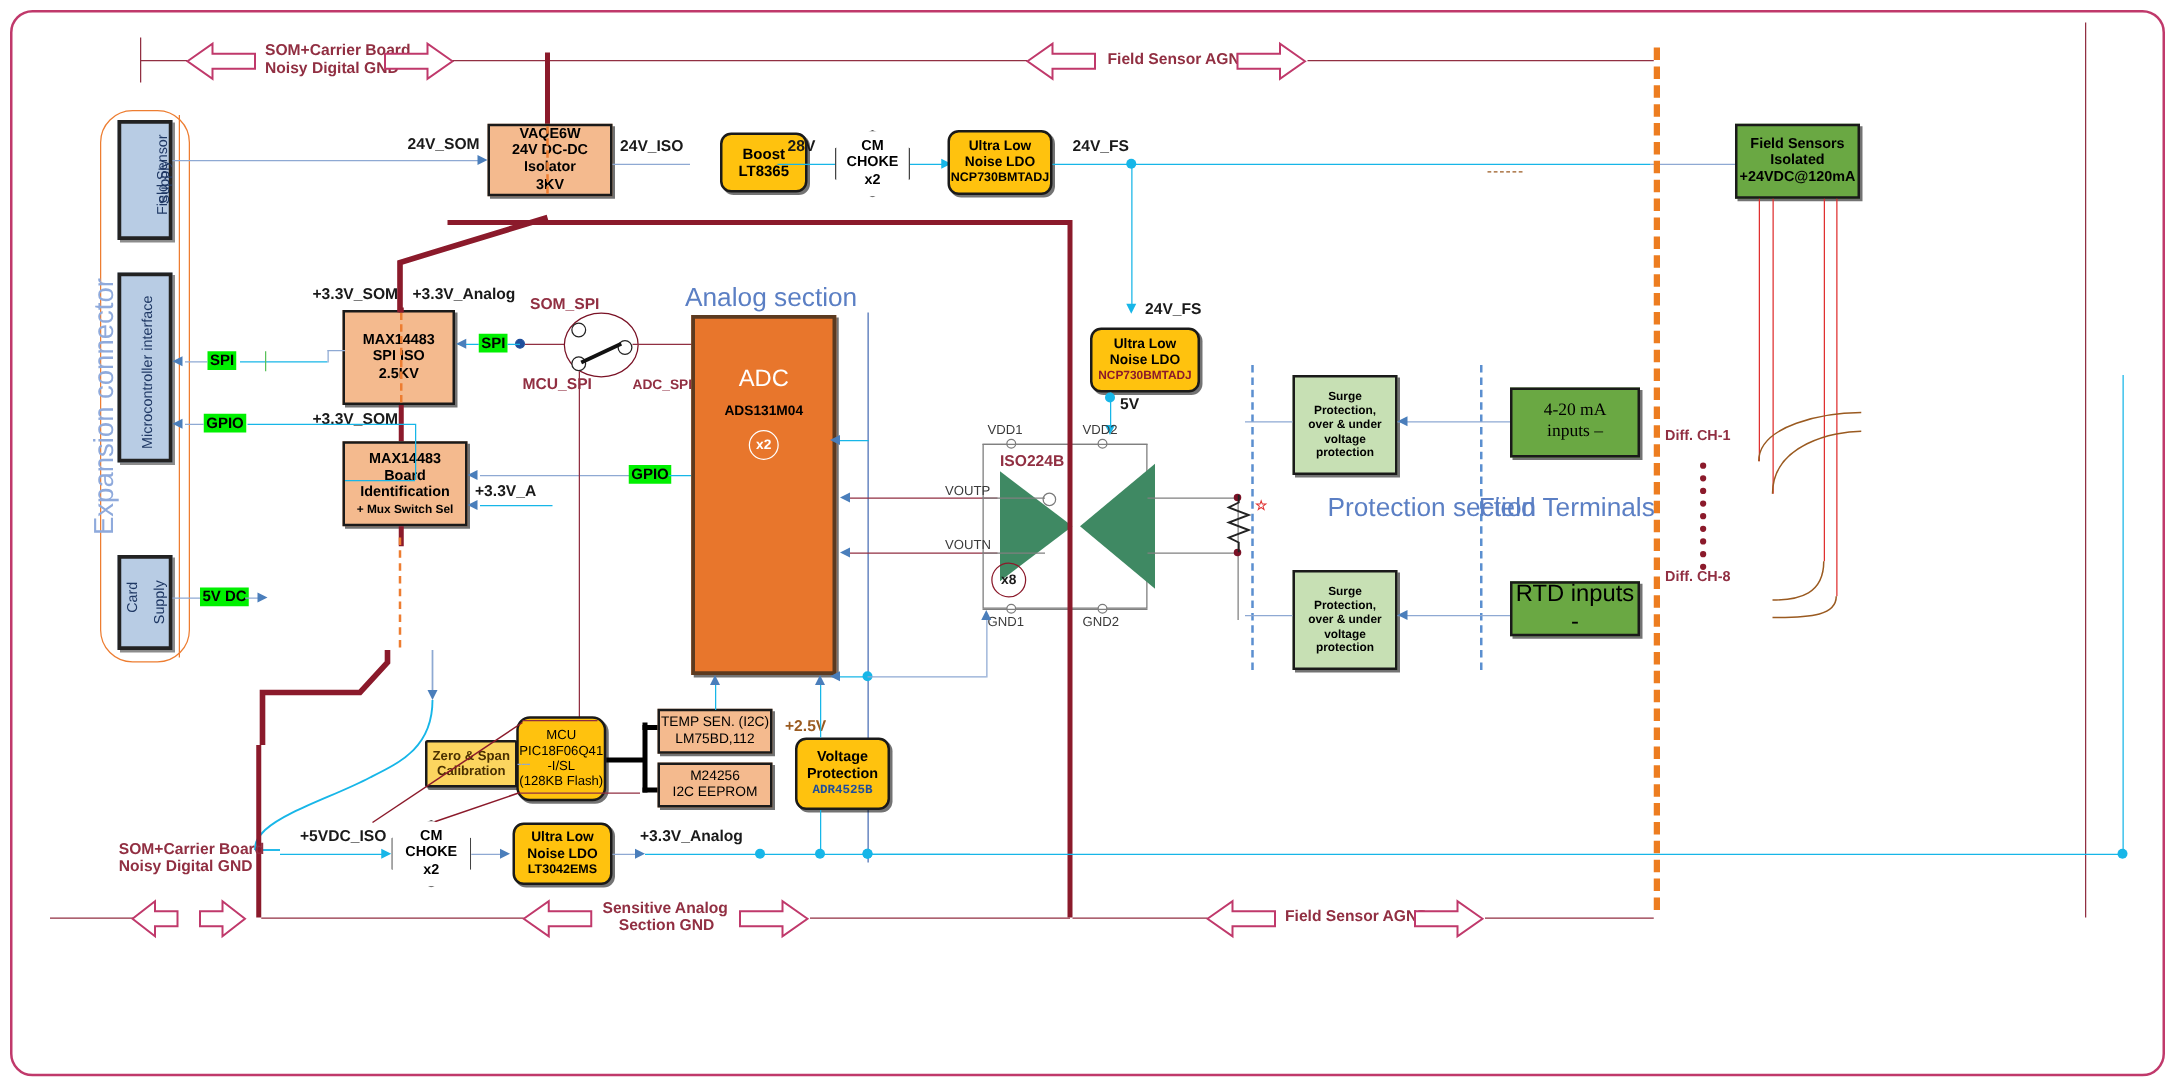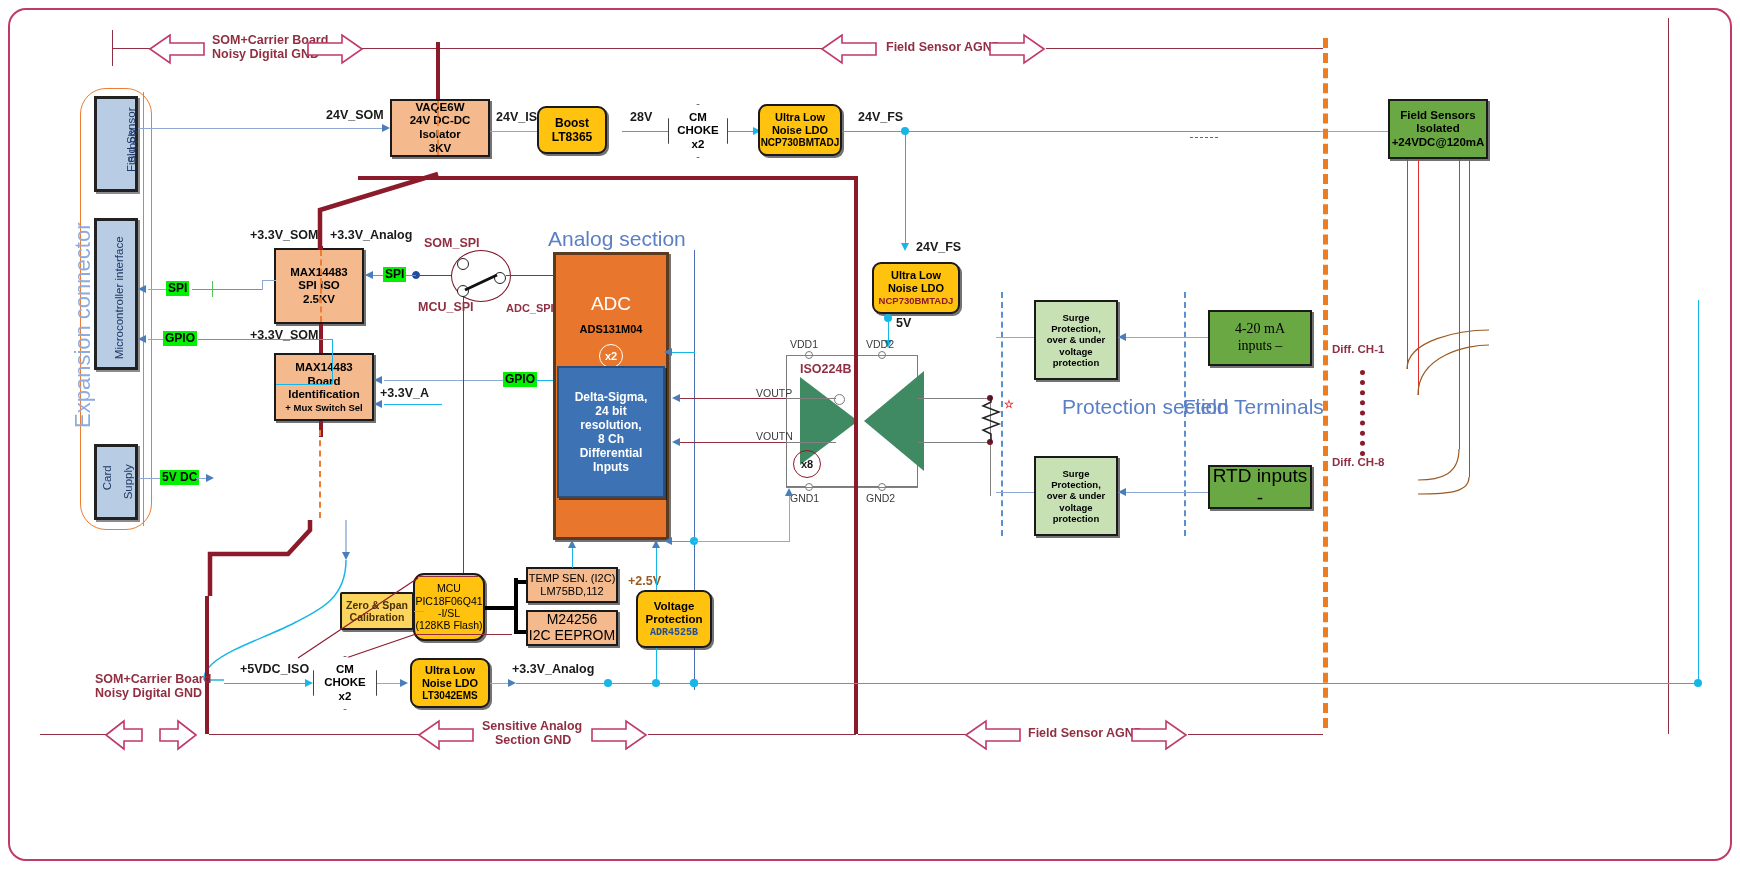--- a/index.html
+++ b/index.html
@@ -210,21 +210,21 @@
     <div>VAQE6W</div>
     <div>24V DC-DC Isolator</div>
     <div>3KV</div>
   </div>
 
   <div class="v" style="left:437px;top:101px;height:54px;border-left:2.2px dashed #ed7d31;"></div>
 
   <div class="h thin-blue" style="left:490px;top:131px;width:62px;"></div>
   <div class="lbl" style="left:496px;top:110px;">24V_ISO</div>
 
-  <div class="box yellow" style="left:537px;top:106px;width:70px;height:48px;font-size:12px;">
+  <div class="box yellow" style="left:576px;top:106px;width:70px;height:48px;font-size:12px;">
     <div>Boost</div>
     <div>LT8365</div>
   </div>
 
   <div class="h cyan" style="left:622px;top:131px;width:48px;"></div>
   <div class="lbl" style="left:630px;top:110px;">28V</div>
 
   <div class="hex" style="left:668px;top:104px;width:60px;height:54px;">
     <div>CM CHOKE</div>
     <div>x2</div>
@@ -385,28 +385,20 @@
   </div>
   <div class="ar ar-d" style="left:341.5px;top:552px;"></div>
 
   <div class="section-title" style="left:548px;top:227px;">Analog section</div>
 
   <div class="box orange-big" style="left:553px;top:252px;width:116px;height:288px;justify-content:flex-start;padding-top:38px;">
     <div style="font-size:19px;font-weight:normal;">ADC</div>
     <div style="font-size:11px;color:#000;margin-top:8px;font-weight:bold;">ADS131M04</div>
     <div class="circ-ann white" style="position:relative;width:24px;height:24px;margin-top:8px;font-size:11px;">x2</div>
   </div>
-  <div class="box blue-sub" style="left:557px;top:366px;width:108px;height:132px;font-size:12px;">
-    <div>Delta-Sigma,</div>
-    <div>24 bit</div>
-    <div>resolution,</div>
-    <div>8 Ch</div>
-    <div>Differential</div>
-    <div>Inputs</div>
-  </div>
 
   <div class="v" style="left:694px;top:250px;height:440px;border-left:1.4px solid #4a6fb5;"></div>
   <div class="dot dot-cyan" style="left:690px;top:537px;"></div>
   <div class="dot dot-cyan" style="left:690px;top:679px;"></div>
   <div class="h cyan" style="left:669px;top:541px;width:26px;"></div>
   <div class="ar ar-l" style="left:664px;top:536.5px;"></div>
   <div class="h cyan" style="left:669px;top:352px;width:26px;"></div>
   <div class="ar ar-l" style="left:664px;top:347.5px;"></div>
 
   <div class="h maroon-thin" style="left:680px;top:398px;width:118px;"></div>
@@ -518,21 +510,21 @@
 
   <div class="h black-thick" style="left:485px;top:606px;width:32px;"></div>
   <div class="v black-thick" style="left:514px;top:578px;height:56px;"></div>
   <div class="h black-thick" style="left:514px;top:580px;width:16px;"></div>
   <div class="h black-thick" style="left:514px;top:630px;width:16px;"></div>
 
   <div class="box salmon" style="left:526px;top:567px;width:92px;height:36px;font-size:11px;font-weight:normal;">
     <div>TEMP SEN. (I2C)</div>
     <div>LM75BD,112</div>
   </div>
-  <div class="box salmon" style="left:526px;top:610px;width:92px;height:36px;font-size:14px;font-weight:normal;justify-content:flex-end;">
+  <div class="box salmon" style="left:526px;top:610px;width:92px;height:36px;font-size:11px;font-weight:normal;">
     <div>M24256</div>
     <div>I2C EEPROM</div>
   </div>
 
   <div class="lbl-brown" style="left:628px;top:574px;">+2.5V</div>
   <div class="box yellow" style="left:636px;top:590px;width:76px;height:58px;font-size:11.5px;">
     <div>Voltage</div>
     <div>Protection</div>
     <div style="font-size:10px;color:#1f4e9c;font-family:Liberation Mono, monospace;">ADR4525B</div>
   </div>

